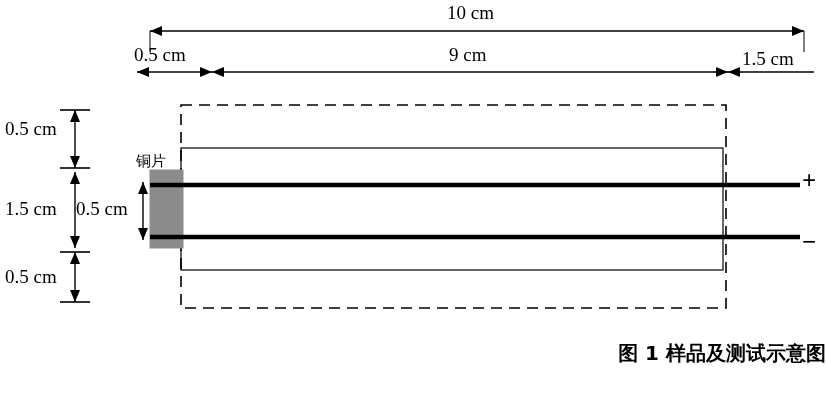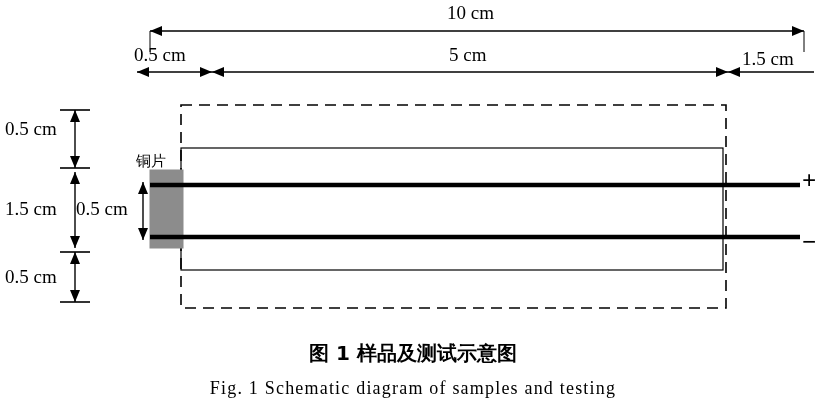--- a/index.html
+++ b/index.html
@@ -16,21 +16,21 @@
 
   
   .dim{font-size:19px;}
 
   .cn-label{font-size:15px;font-family:"DejaVu Sans", sans-serif;}
 
   .sign{font-size:25px;font-weight:bold;font-family:"Liberation Serif", serif;}
 
   .caption-cn{
     position:absolute;
-    width:826px;text-align:center;
+    width:826px;text-align:right;
     font-size:20px;
     font-family:"DejaVu Sans", sans-serif;
     font-weight:bold;
   }
   .caption-en{
     position:absolute;
     width:826px;text-align:center;
     font-size:18px;
     font-family:"Liberation Serif", serif;
   }
@@ -102,37 +102,34 @@
       <polygon points="143,182 138,194 148,194" fill="#000" stroke="none"></polygon>
       <polygon points="143,240 138,228 148,228" fill="#000" stroke="none"></polygon>
     </g>
   </svg>
 
   
   <div class="lbl dim" style="left:447px;top:2px;">10 cm</div>
 
   <div class="lbl dim" style="left:134px;top:44px;">0.5 cm</div>
 
-  <div class="lbl dim" style="left:449px;top:44px;">5 cm</div>
+  <div class="lbl dim" style="left:449px;top:44px;">9 cm</div>
 
   <div class="lbl dim" style="left:742px;top:48px;">1.5 cm</div>
 
   <div class="lbl dim" style="left:5px;top:118px;">0.5 cm</div>
 
   <div class="lbl dim" style="left:5px;top:198px;">1.5 cm</div>
 
   <div class="lbl dim" style="left:76px;top:198px;">0.5 cm</div>
 
   <div class="lbl dim" style="left:5px;top:266px;">0.5 cm</div>
 
   <div class="lbl cn-label" style="left:136px;top:152px;">铜片</div>
 
   <div class="lbl sign" style="left:802px;top:167px;">+</div>
 
   <div class="lbl sign" style="left:802px;top:228px;">−</div>
 
   <div class="caption-cn" style="top:340px;">图 1   样品及测试示意图</div>
 
-  <div class="caption-en" style="top:378px;">
-    <span class="t">Fig. 1   Schematic diagram of samples and testing</span>
-  </div>
 
 </div>
 
 </body></html>

